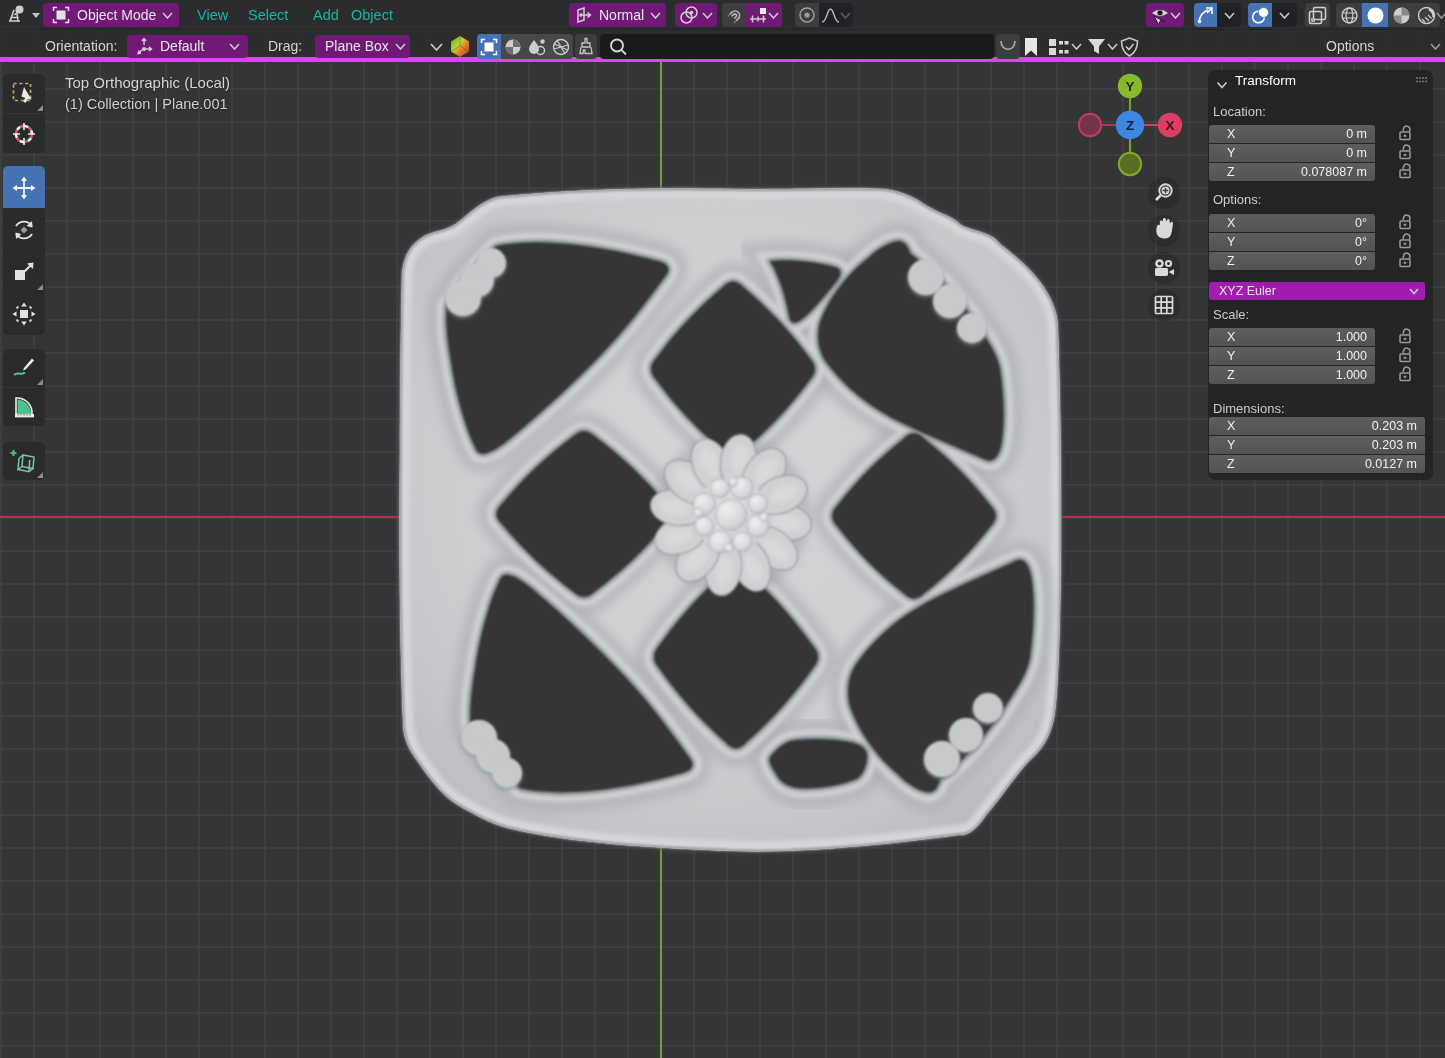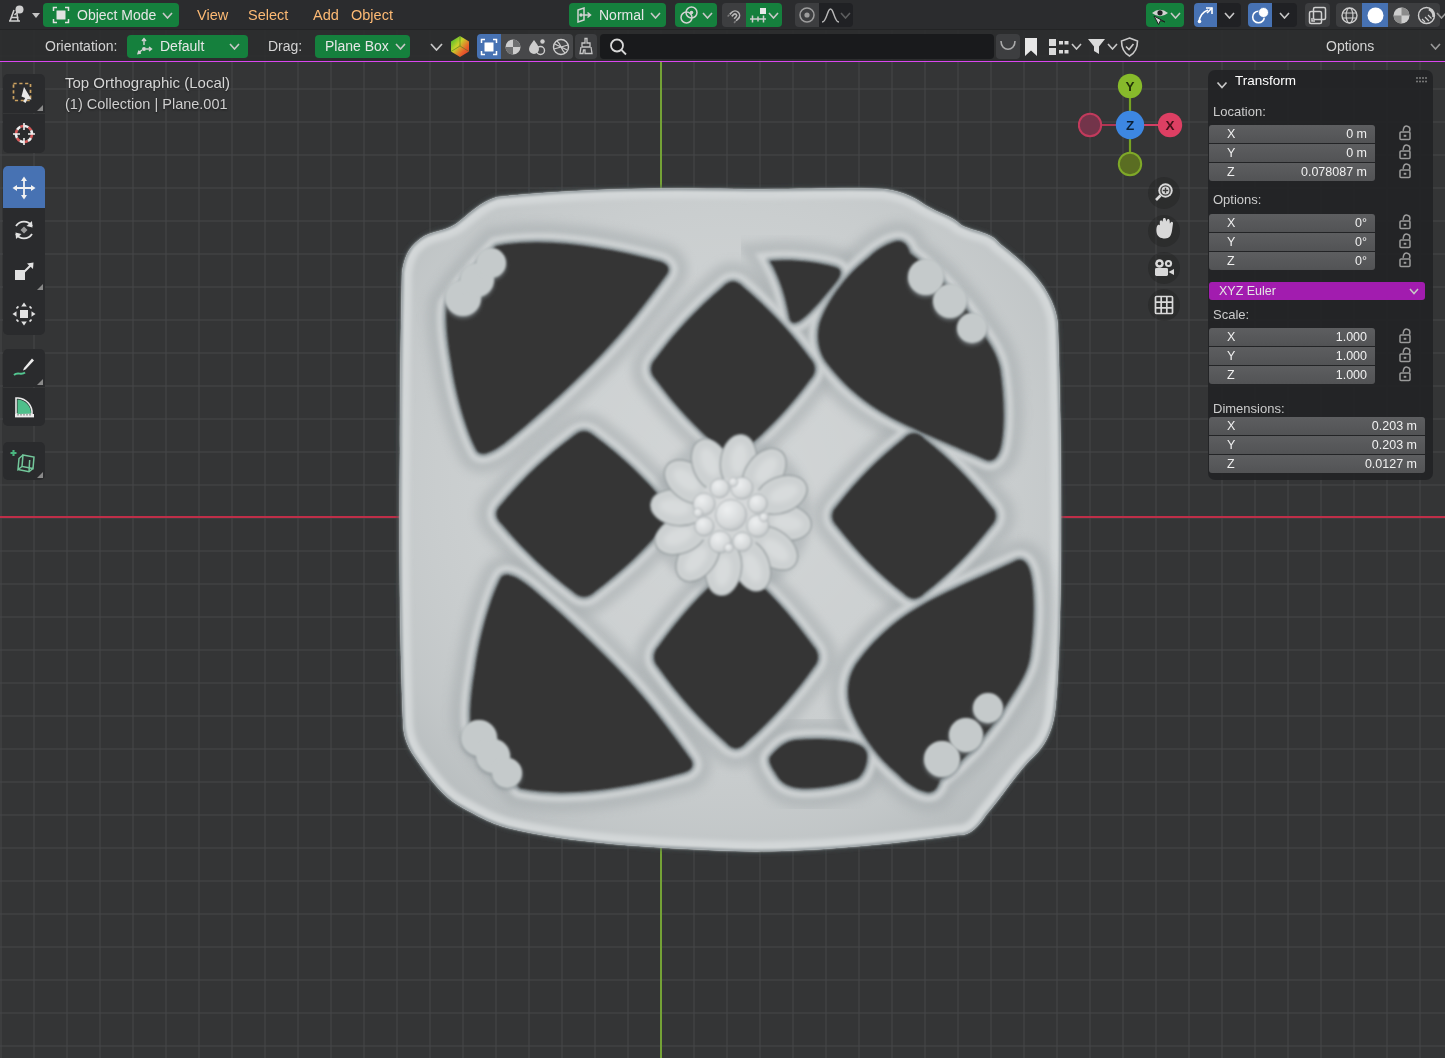--- a/index.html
+++ b/index.html
@@ -8,23 +8,23 @@
 #grid{position:absolute;left:0;top:0;width:1445px;height:1058px;
  background-image:
   linear-gradient(to right, #454748 1px, transparent 1px),
   linear-gradient(to bottom, #454748 1px, transparent 1px);
  background-size:33px 33px;
  background-position:0.5px 22.5px;}
 #redline{position:absolute;left:0;top:516px;width:1445px;height:1.6px;background:#bf2e48;}
 #greenline{position:absolute;left:660px;top:62px;width:1.6px;height:996px;background:#74a236;}
 
 #topbar{position:absolute;left:0;top:0;width:1445px;height:30px;background:#2b2c2e;border-bottom:1px solid #232425;}
-#toolbar2{position:absolute;left:0;top:30px;width:1445px;height:32px;background:rgba(43,44,46,0.88);border-bottom:1px solid #d946ef;}
-.menu{position:absolute;top:0;height:30px;line-height:30px;color:#fdba74;font-size:14.5px;}
-.ddark{position:absolute;background:#15803d;border-radius:4px;color:#e6e6e6;font-size:14px;}
+#toolbar2{position:absolute;left:0;top:30px;width:1445px;height:32px;background:rgba(43,44,46,0.88);border-bottom:5px solid #d946ef;}
+.menu{position:absolute;top:0;height:30px;line-height:30px;color:#14b8a6;font-size:14.5px;}
+.ddark{position:absolute;background:#701a75;border-radius:4px;color:#e6e6e6;font-size:14px;}
 .lbl{position:absolute;color:#d4d4d4;font-size:14px;}
 
 .tbtn{position:absolute;left:3px;width:42px;background:#2a2b2d;border-radius:5px;}
 
 #npanel{position:absolute;left:1208px;top:70px;width:225px;height:410px;background:rgba(35,36,38,0.95);border-radius:7px;}
 .plabel{position:absolute;color:#cccccc;font-size:13px;}
 .frow{position:absolute;height:18px;line-height:18px;background:linear-gradient(#5d5e60,#525355);color:#f0f0f0;font-size:12.5px;}
 .frow .k{position:absolute;left:18px;}
 .frow .v{position:absolute;right:8px;}
 .vptext{position:absolute;color:#d6d6d6;font-size:15px;text-shadow:0 1px 2px rgba(0,0,0,0.5);}

